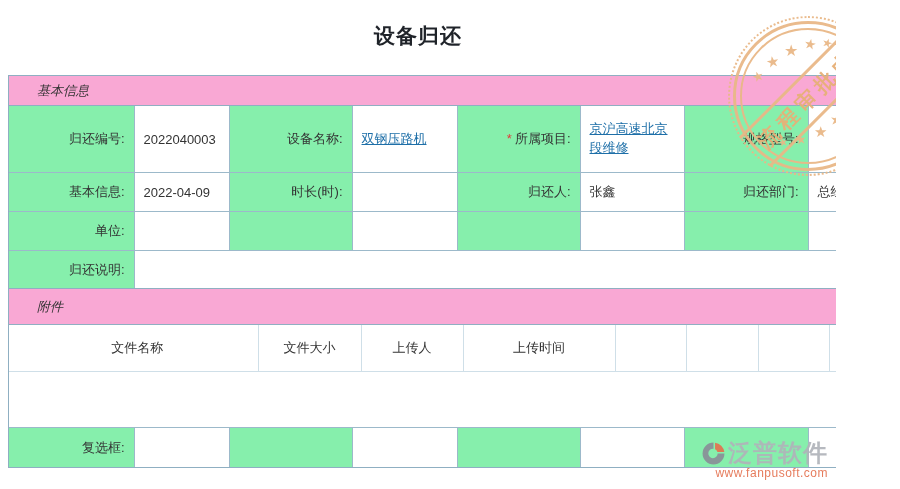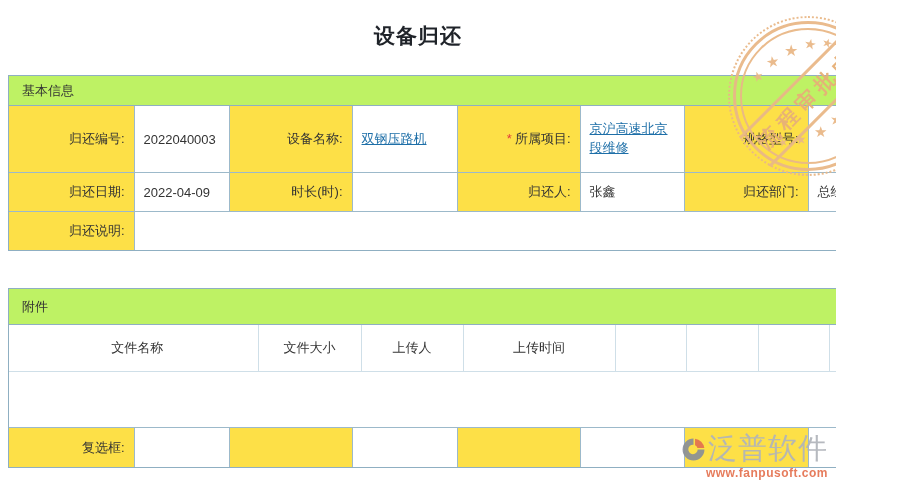--- a/index.html
+++ b/index.html
@@ -5,33 +5,33 @@
   html,body{margin:0;padding:0;background:#fff;}
   .screen{position:relative;width:836px;height:489px;background:#ffffff;overflow:hidden;
           font-family:"Liberation Sans","DejaVu Sans",sans-serif;color:#333;}
   .page-title{position:absolute;top:22px;left:0;width:100%;text-align:center;
               font-size:21px;font-weight:bold;color:#1f2329;letter-spacing:1px;}
 
   
   .section{position:absolute;left:8px;width:882px;border:1px solid #8fafc2;background:#fff;box-sizing:border-box;}
   .section-basic{top:75px;}
   .section-attach{top:288px;}
-  .section-header{background:#bef264;border-bottom:1px solid #8fafc2;display:flex;align-items:center;
-                  padding-left:13px;font-size:13px;color:#333;}
+  .section-header{background:#f9a8d4;border-bottom:1px solid #8fafc2;display:flex;align-items:center;
+                  padding-left:28px;font-size:13px;color:#333;font-style:italic;}
   .section-basic .section-header{height:29px;}
   .section-attach .section-header{height:35px;}
 
   
   table.info-table{border-collapse:collapse;width:100%;table-layout:fixed;font-size:13px;color:#333;}
   .info-table td{border:1px solid #9cb9ca;padding:0 9px;overflow:hidden;vertical-align:middle;}
   .info-table tr:first-child>td{border-top:none;}
   .info-table tr:last-child>td{border-bottom:none;}
   .info-table td:first-child{border-left:none;}
   .info-table td:last-child{border-right:none;margin-left:28px;}
-  td.lbl{background:#fde047;text-align:right;color:#333;}
+  td.lbl{background:#86efac;text-align:right;color:#333;}
   td.val{background:#fff;text-align:left;color:#333;}
   tr.row-tall td{height:66px;}
   tr.row-std td{height:38px;}
   .col-l1{width:125px}.col-v1{width:95px}.col-l2{width:123px}.col-v2{width:105px}
   .col-l3{width:123px}.col-v3{width:104px}.col-l4{width:124px}
   a.cell-link{color:#1e6fa8;text-decoration:underline;cursor:pointer;line-height:1.45;}
   .req{color:#e23c3c;margin-right:3px;font-size:13px;}
 
   
   table.attach-cols{border-collapse:collapse;width:100%;table-layout:fixed;font-size:13px;color:#333;}
@@ -69,22 +69,22 @@
   .st5{left:94px;top:21px;font-size:12px;transform:rotate(18deg);}
   .st6{left:114px;top:80px;font-size:13px;transform:rotate(15deg);}
   .st7{left:102px;top:96px;font-size:15px;transform:rotate(8deg);}
   .st8{left:86px;top:108px;font-size:15px;}
   .st9{left:67px;top:117px;font-size:13px;transform:rotate(-10deg);}
   .st10{left:50px;top:121px;font-size:11px;transform:rotate(-16deg);}
 
   
   .logo{position:absolute;right:8px;bottom:9px;z-index:7;text-align:right;opacity:.92;}
   .logo-top{display:flex;align-items:center;justify-content:flex-end;gap:2px;}
-  .logo-name{font-size:29px;font-weight:normal;color:#b0b4ba;letter-spacing:1px;}
-  .logo-url{font-size:12px;font-weight:bold;color:#e4714f;margin-top:-3px;letter-spacing:.5px;text-align:right;}
+  .logo-name{font-size:24px;font-weight:bold;color:#b0b4ba;letter-spacing:1px;}
+  .logo-url{font-size:12px;font-weight:normal;color:#e4714f;margin-top:-3px;letter-spacing:.5px;text-align:right;}
   .logo-icon{width:25px;height:25px;display:inline-block;}
 </style>
 </head>
 <body>
 
 <div class="screen">
 
   <div class="page-title">设备归还</div>
 
   <div class="section section-basic">
@@ -111,28 +111,38 @@
           <a class="cell-link">双钢压路机</a>
         </td>
         <td class="lbl"><span class="req">*</span><span>所属项目:</span></td>
         <td class="val">
           <a class="cell-link">京沪高速北京段维修</a>
         </td>
         <td class="lbl">规格型号:</td>
         <td class="val"></td>
       </tr>
       <tr class="row-std">
-        <td class="lbl">归还日期:</td>
+        <td class="lbl">基本信息:</td>
         <td class="val">2022-04-09</td>
         <td class="lbl">时长(时):</td>
         <td class="val"></td>
         <td class="lbl">归还人:</td>
         <td class="val">张鑫</td>
         <td class="lbl">归还部门:</td>
         <td class="val">总经办</td>
+      </tr>
+      <tr class="row-std">
+        <td class="lbl">单位:</td>
+        <td class="val"></td>
+        <td class="lbl"></td>
+        <td class="val"></td>
+        <td class="lbl"></td>
+        <td class="val"></td>
+        <td class="lbl"></td>
+        <td class="val"></td>
       </tr>
       <tr class="row-std">
         <td class="lbl">归还说明:</td>
         <td class="val" colspan="7"></td>
       </tr>
     </tbody>
       </table>
   </div>
 
   <div class="section section-attach">

